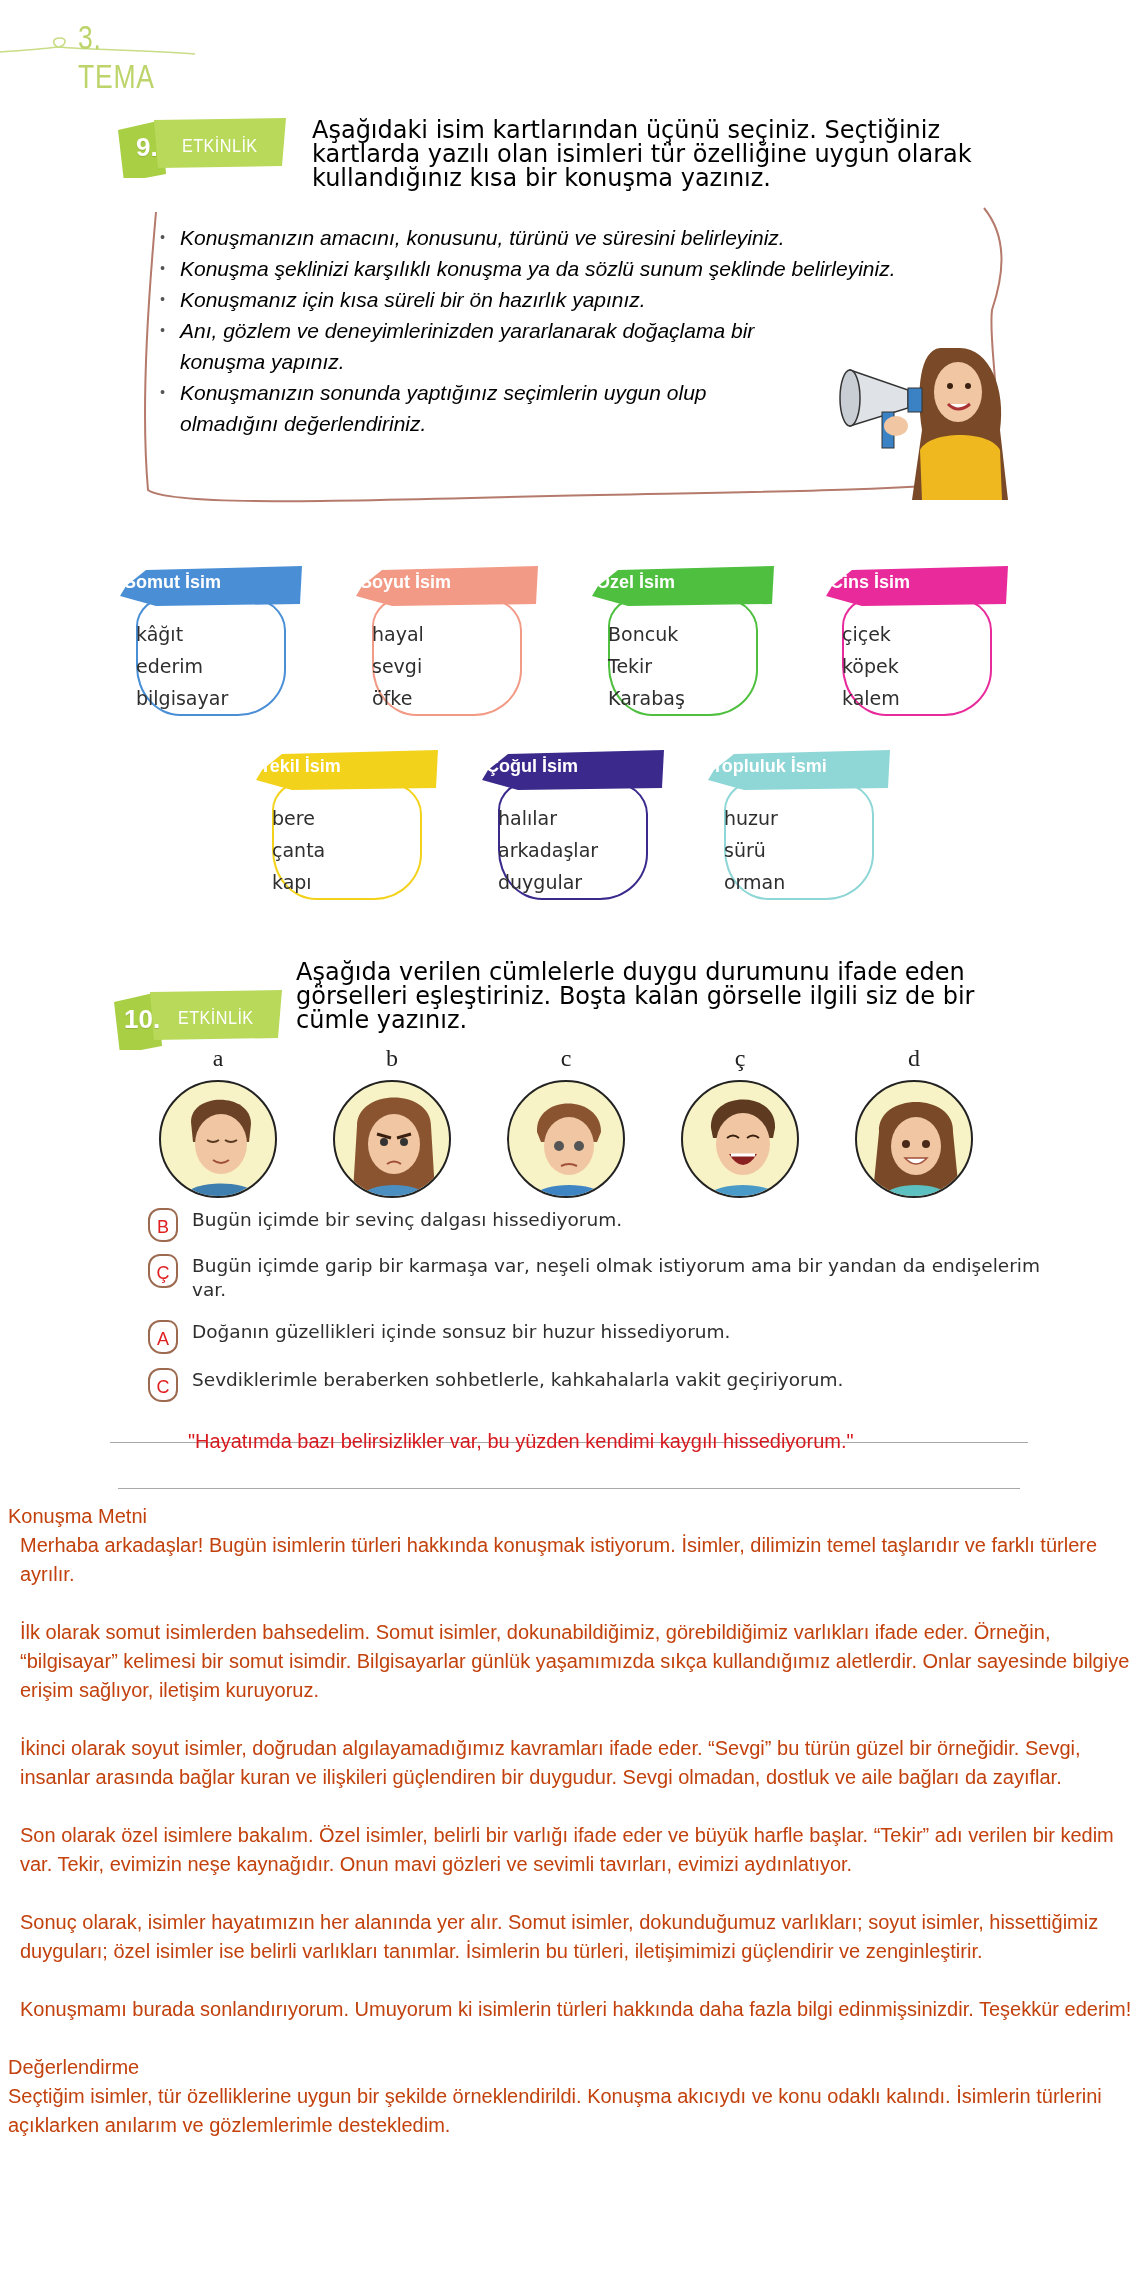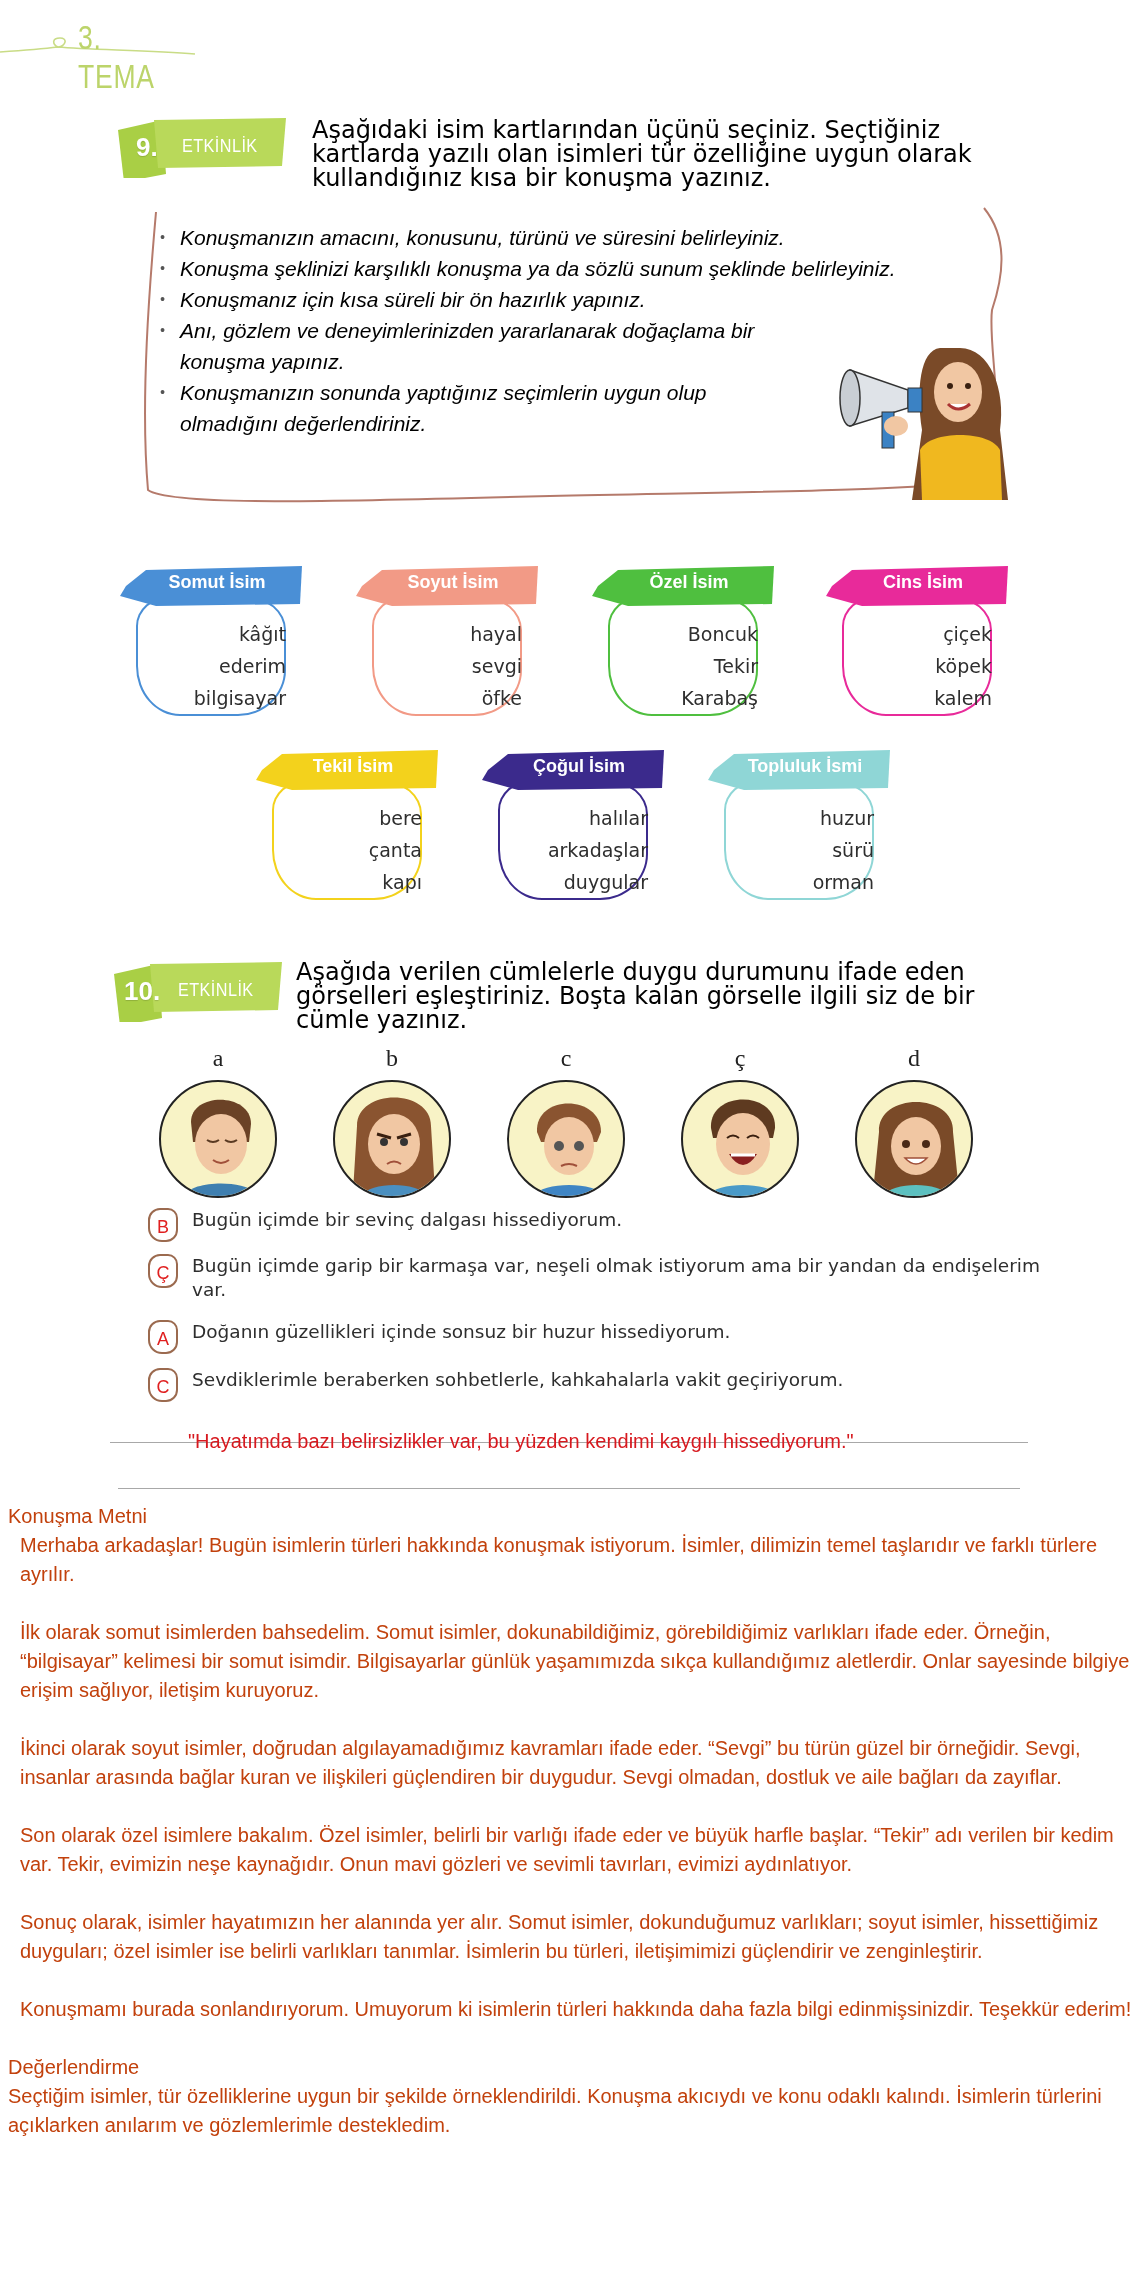--- a/index.html
+++ b/index.html
@@ -23,22 +23,22 @@
   .frame { position: absolute; left: 130px; top: 200px; width: 890px; height: 310px; }
   .bullets { position: absolute; left: 160px; top: 222px; width: 760px; list-style: none; font-family: "Liberation Sans", sans-serif; font-size: 21px; color: #000000; font-style: italic; }
   .bullets li { position: relative; padding-left: 20px; line-height: 31px; }
   .bullets li::before { content: "•"; position: absolute; left: 0; top: 0; font-size: 14px; color: #555; }
   .girl { position: absolute; left: 830px; top: 330px; width: 180px; height: 170px; }
 
   
   .card { position: absolute; width: 190px; height: 170px; }
   .card .body { position: absolute; left: 12px; top: 40px; width: 150px; height: 120px; border: 2px solid; border-radius: 34px 40px 48px 44px / 30px 34px 46px 50px; background: #fff; }
   .card .brush { position: absolute; left: -8px; top: 8px; width: 192px; height: 44px; }
-  .card .title { position: absolute; left: 0; top: 16px; width: 186px; text-align: center; font-family: "Liberation Sans", sans-serif; font-weight: bold; font-size: 18px; color: #ffffff; }
-  .card .words { position: absolute; left: 12px; top: 62px; width: 150px; text-align: right; font-family: "DejaVu Sans", sans-serif; font-size: 19px; line-height: 32px; color: #2e2e2e; }
+  .card .title { position: absolute; left: 0; top: 16px; width: 186px; font-family: "Liberation Sans", sans-serif; font-weight: bold; font-size: 18px; color: #ffffff; }
+  .card .words { position: absolute; left: 12px; top: 62px; width: 150px; text-align: left; font-family: "DejaVu Sans", sans-serif; font-size: 19px; line-height: 32px; color: #2e2e2e; }
 
   
   .face-col { position: absolute; top: 1040px; width: 120px; text-align: center; }
   .face-letter { font-family: "Liberation Serif", serif; font-size: 24px; color: #222; height: 36px; line-height: 36px; }
   .face { width: 118px; height: 118px; border-radius: 50%; background: #f8f3c6; border: 2px solid #222; margin: 4px auto 0; position: relative; overflow: hidden; }
 
   
   .match-row { position: absolute; left: 148px; display: flex; align-items: flex-start; }
   .answer-box { width: 30px; height: 34px; border: 2px solid #9b6a4f; border-radius: 12px 10px 12px 14px; color: #e02020; font-family: "Liberation Sans", sans-serif; font-size: 18px; text-align: center; line-height: 34px; margin-right: 14px; flex: none; }
   .match-text { font-family: "DejaVu Sans", sans-serif; font-size: 18.5px; line-height: 24px; color: #2e2e2e; width: 860px; }
@@ -181,21 +181,21 @@
       <path d="M10 22 L 30 6 L 186 2 L 184 40 L 40 42 L 4 32 Z" fill="#8fd6d6"></path>
     </svg>
   <div class="title">Topluluk İsmi</div>
   <div class="words">
     <div>huzur</div>
     <div>sürü</div>
     <div>orman</div>
   </div>
 </div>
 
-<div class="badge" style="left:114px; top:960px;text-align:right;">
+<div class="badge" style="left:114px; top:988px;text-align:right;">
   <svg class="flag" viewBox="0 0 170 62">
     <polygon points="0,14 44,4 48,58 6,66" fill="#a9cf45"></polygon>
     <polygon points="36,4 168,2 164,50 40,52" fill="#b9d95a"></polygon>
   </svg>
   <span class="num" style="left:10px;">10.</span>
   <span class="label">ETKİNLİK</span>
 </div>
 <div class="instruction" style="left:296px; top:960px; width:730px;">Aşağıda verilen cümlelerle duygu durumunu ifade eden görselleri eşleştiriniz. Boşta kalan görselle ilgili siz de bir cümle yazınız.</div>
 
 <div class="face-col" style="left:158px;">

